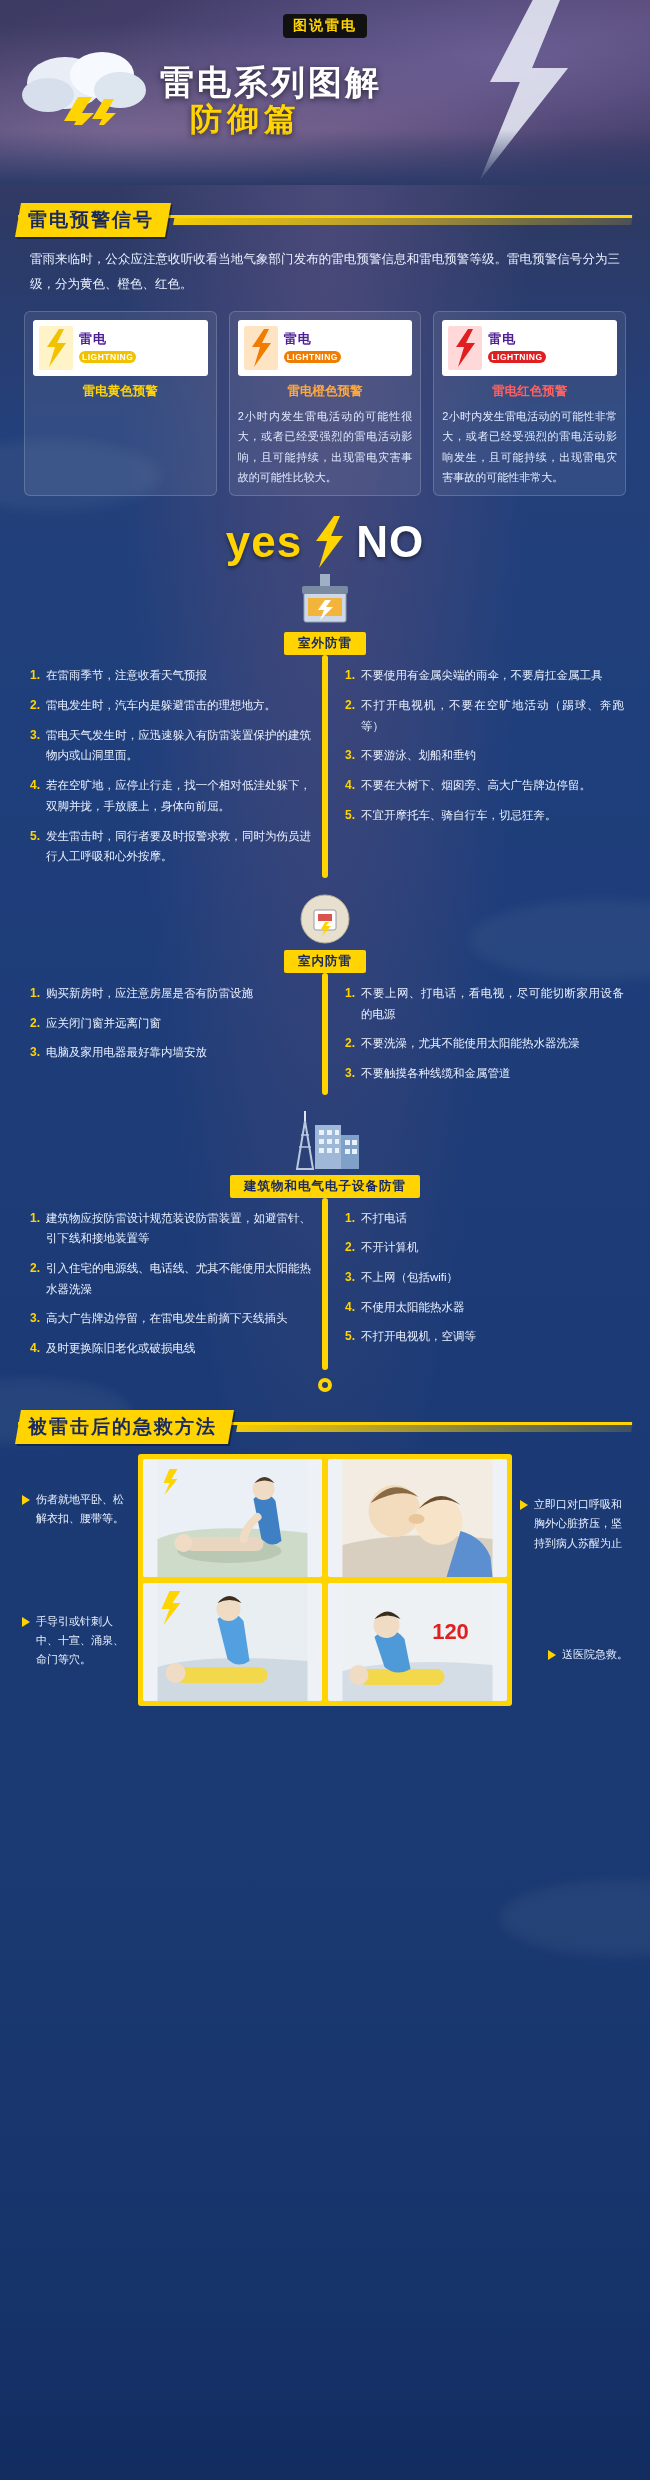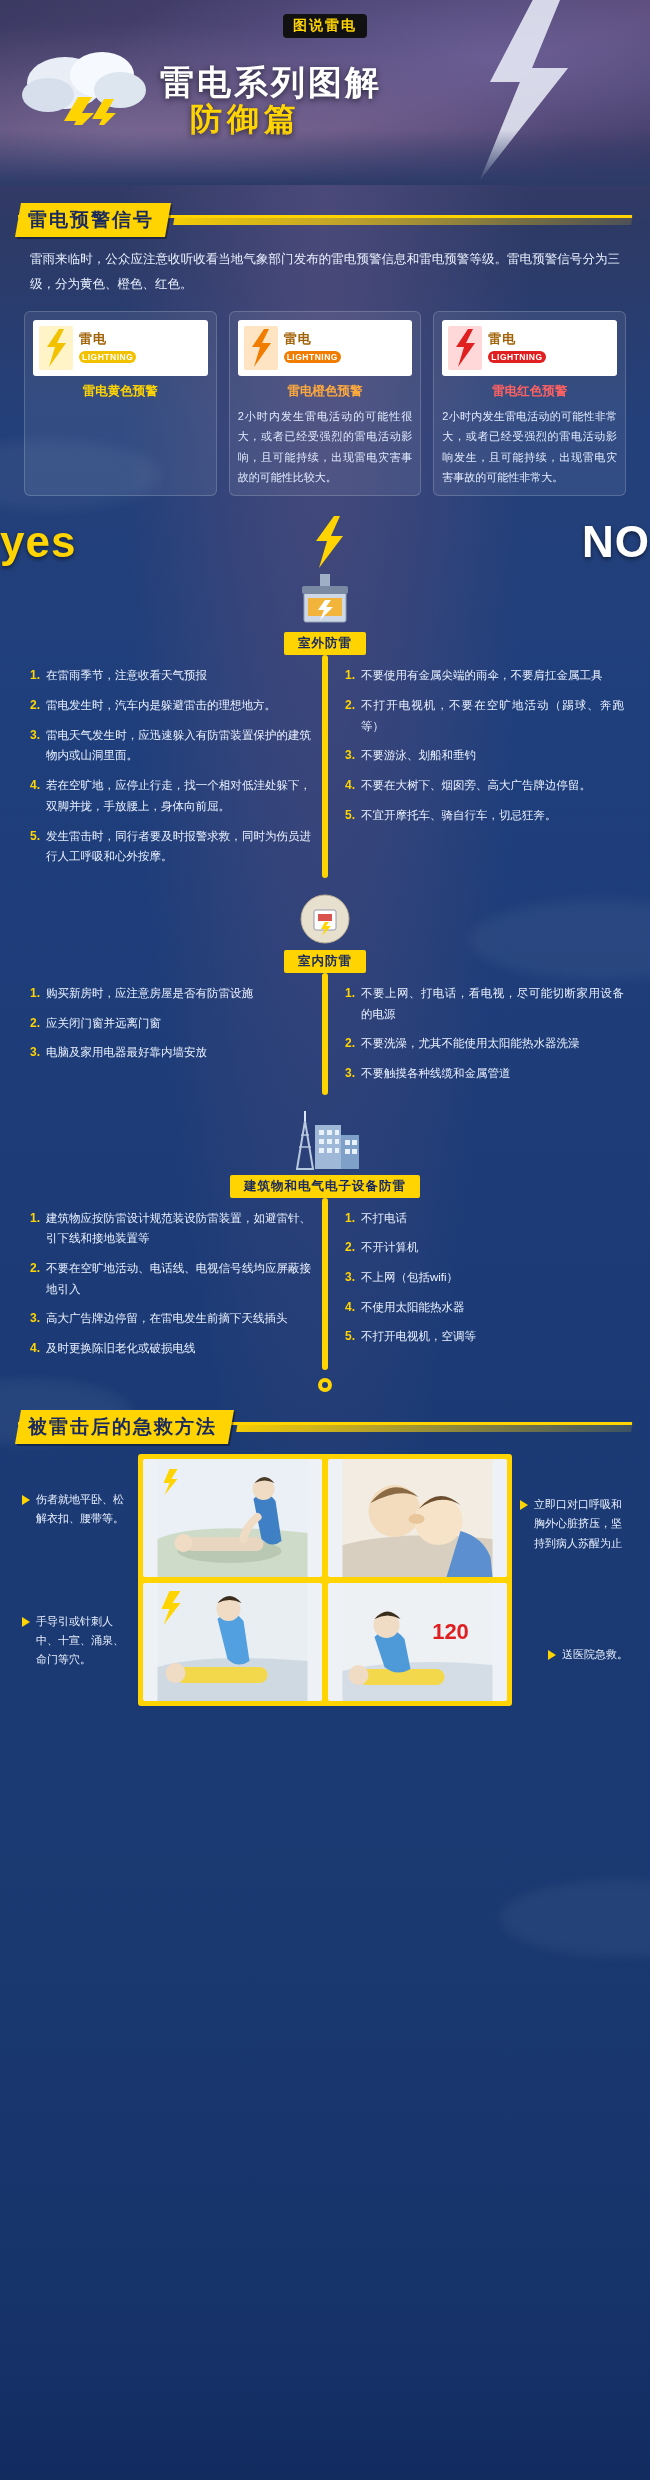--- a/index.html
+++ b/index.html
@@ -152,21 +152,21 @@
     gap: 6px;
     height: 56px;
   }
   .warn-sign .bolt-box {
     width: 34px; height: 44px;
     display: flex; align-items: center; justify-content: center;
     border-radius: 2px;
   }
   .warn-sign .txt-col { flex: 1; }
   .warn-sign .cn {
-    font-size: 13px; font-weight: bold; color: #a16207;
+    font-size: 13px; font-weight: bold; color: #4c1d95;
     letter-spacing: 1px; line-height: 1.1;
   }
   .warn-sign .en {
     margin-top: 3px;
     font-size: 8.5px; font-weight: bold; color: #fff;
     padding: 1px 3px; border-radius: 6px;
     letter-spacing: .5px; display: inline-block;
   }
   .warn-level {
     margin-top: 7px;
@@ -180,21 +180,22 @@
     font-size: 11px;
     line-height: 1.85;
     text-align: justify;
   }
 
   
   .yesno {
     margin: 16px 0 6px 0;
     display: flex;
     align-items: center;
-    justify-content: space-between;
+    justify-content: center;
+    gap: 10px;
   }
   .yesno .word {
     font-size: 44px;
     font-weight: bold;
     color: #ffd400;
     letter-spacing: 1px;
     text-shadow: 0 2px 4px rgba(0,0,0,.5);
   }
   .yesno .word.no { color: #fff; }
 
@@ -498,21 +499,21 @@
     <line x1="14" y1="38" x2="26" y2="38" stroke="#b9c9dd" stroke-width="1.5"></line>
     <line x1="16" y1="26" x2="24" y2="26" stroke="#b9c9dd" stroke-width="1.5"></line>
   </svg>
   <div class="sub-title">建筑物和电气电子设备防雷</div>
 
   <div class="two-col">
     <div class="divider"></div>
     <div class="col left">
       <ol class="list">
         <li>建筑物应按防雷设计规范装设防雷装置，如避雷针、引下线和接地装置等</li>
-        <li>不要在空旷地活动、电话线、电视信号线均应屏蔽接地引入</li>
+        <li>引入住宅的电源线、电话线、尤其不能使用太阳能热水器洗澡</li>
         <li>高大广告牌边停留，在雷电发生前摘下天线插头</li>
         <li>及时更换陈旧老化或破损电线</li>
       </ol>
     </div>
     <div class="col right">
       <ol class="list">
         <li>不打电话</li>
         <li>不开计算机</li>
         <li>不上网（包括wifi）</li>
         <li>不使用太阳能热水器</li>

